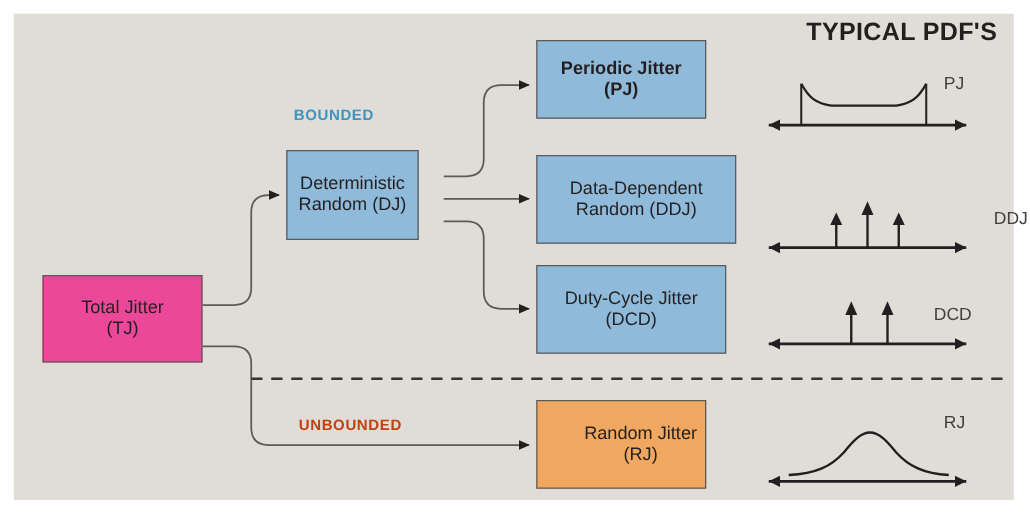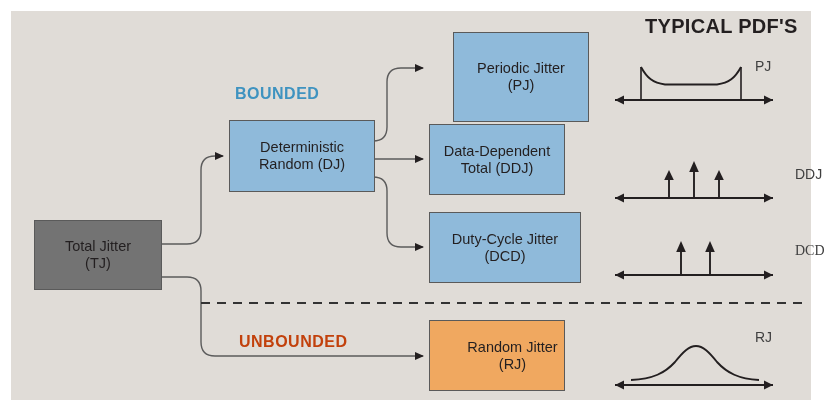--- a/index.html
+++ b/index.html
@@ -5,25 +5,25 @@
   html,body{margin:0;padding:0;background:#ffffff;}
   body{width:824px;height:411px;overflow:hidden;
        font-family:"Liberation Sans",sans-serif;}
   #root{position:relative;width:824px;height:411px;background:#ffffff;}
   #panel{position:absolute;left:11px;top:11px;width:800px;height:389px;background:#e0dcd7;}
 
   .box{position:absolute;box-sizing:border-box;border:1.5px solid #5a5a5a;
        display:flex;flex-direction:column;align-items:center;justify-content:center;
        color:#231f20;font-size:14.5px;line-height:17px;text-align:center;}
   .box .l2{display:block;}
-  .box.white{background:#737373;}
+  .box.white{background:#ec4899;}
   .box.blue{background:#8fbada;}
   .box.orange{background:#f0a860;}
 
-  .cat-label{position:absolute;font-weight:bold;font-size:16px;letter-spacing:0.5px;}
+  .cat-label{position:absolute;font-weight:bold;font-size:12px;letter-spacing:0.5px;}
   .cat-bounded{color:#3f93c0;}
   .cat-unbounded{color:#c2410c;}
 
   .title{position:absolute;font-weight:bold;font-size:20px;color:#231f20;letter-spacing:0.3px;}
 
   svg.wires{position:absolute;left:0;top:0;width:800px;height:389px;overflow:visible;}
   .wire{fill:none;stroke:#5b5b5b;stroke-width:1.4px;}
   .arrowfill{fill:#231f20;}
   .divider{stroke:#333;stroke-width:2px;stroke-dasharray:9 7;fill:none;}
 
@@ -59,33 +59,33 @@
       <path class="wire" marker-end="url(#arw)" d="M344,166 L362,166 Q376,166 376,180 L376,222 Q376,236 390,236 L412,236"></path>
 
       <path class="divider" d="M190,292 L798,292"></path>
     </svg>
 
     <div class="box white" style="left:23px;top:209px;width:128px;height:70px;">
       <span class="l1">Total Jitter</span>
       <span class="l2">(TJ)</span>
     </div>
 
-    <div class="box blue" style="left:218px;top:109px;width:146px;height:72px;">
+    <div class="box blue" style="left:218px;top:109px;width:106px;height:72px;">
       <span class="l1">Deterministic</span>
       <span class="l2">Random (DJ)</span>
     </div>
 
-    <div class="box blue" style="left:442px;top:21px;width:136px;height:90px;">
+    <div class="box blue" style="left:418px;top:21px;width:136px;height:63px;font-weight:bold;">
       <span class="l1">Periodic Jitter</span>
       <span class="l2">(PJ)</span>
     </div>
 
-    <div class="box blue" style="left:418px;top:113px;width:136px;height:71px;">
+    <div class="box blue" style="left:418px;top:113px;width:160px;height:71px;">
       <span class="l1">Data-Dependent</span>
-      <span class="l2">Total (DDJ)</span>
+      <span class="l2">Random (DDJ)</span>
     </div>
 
     <div class="box blue" style="left:418px;top:201px;width:152px;height:71px;">
       <span class="l1">Duty-Cycle Jitter</span>
       <span class="l2">(DCD)</span>
     </div>
 
     <div class="box orange" style="left:418px;top:309px;width:136px;height:71px;padding-left:31px;">
       <span class="l1">Random Jitter</span>
       <span class="l2">(RJ)</span>
@@ -128,21 +128,21 @@
       <svg width="180" height="48" viewBox="0 0 180 48">
         <path class="axis" d="M8,40 L166,40"></path>
         <path class="spike" d="M74,40 L74,16"></path>
         <path class="arrowfill" d="M74,6 L69.2,17 L78.8,17 Z"></path>
         <path class="spike" d="M103,40 L103,16"></path>
         <path class="arrowfill" d="M103,6 L98.2,17 L107.8,17 Z"></path>
         <path class="arrowfill" d="M8,40 L17,35.5 L17,44.5 Z"></path>
         <path class="arrowfill" d="M166,40 L157,35.5 L157,44.5 Z"></path>
       </svg>
     </div>
-    <div class="pdf-label" style="left:784px;top:232px;font-family:Liberation Serif, serif;">DCD</div>
+    <div class="pdf-label" style="left:736px;top:232px;">DCD</div>
 
     <div class="pdf" style="left:596px;top:324px;width:180px;height:58px;">
       <svg width="180" height="58" viewBox="0 0 180 58">
         <path class="axis" d="M8,50 L166,50"></path>
         <path class="curve" d="M24,45 C46,44 58,38 68,27 C76,17 82,11 89,11 C96,11 102,17 110,27 C120,38 132,44 152,45"></path>
         <path class="arrowfill" d="M8,50 L17,45.5 L17,54.5 Z"></path>
         <path class="arrowfill" d="M166,50 L157,45.5 L157,54.5 Z"></path>
       </svg>
     </div>
     <div class="pdf-label" style="left:744px;top:318px;">RJ</div>

